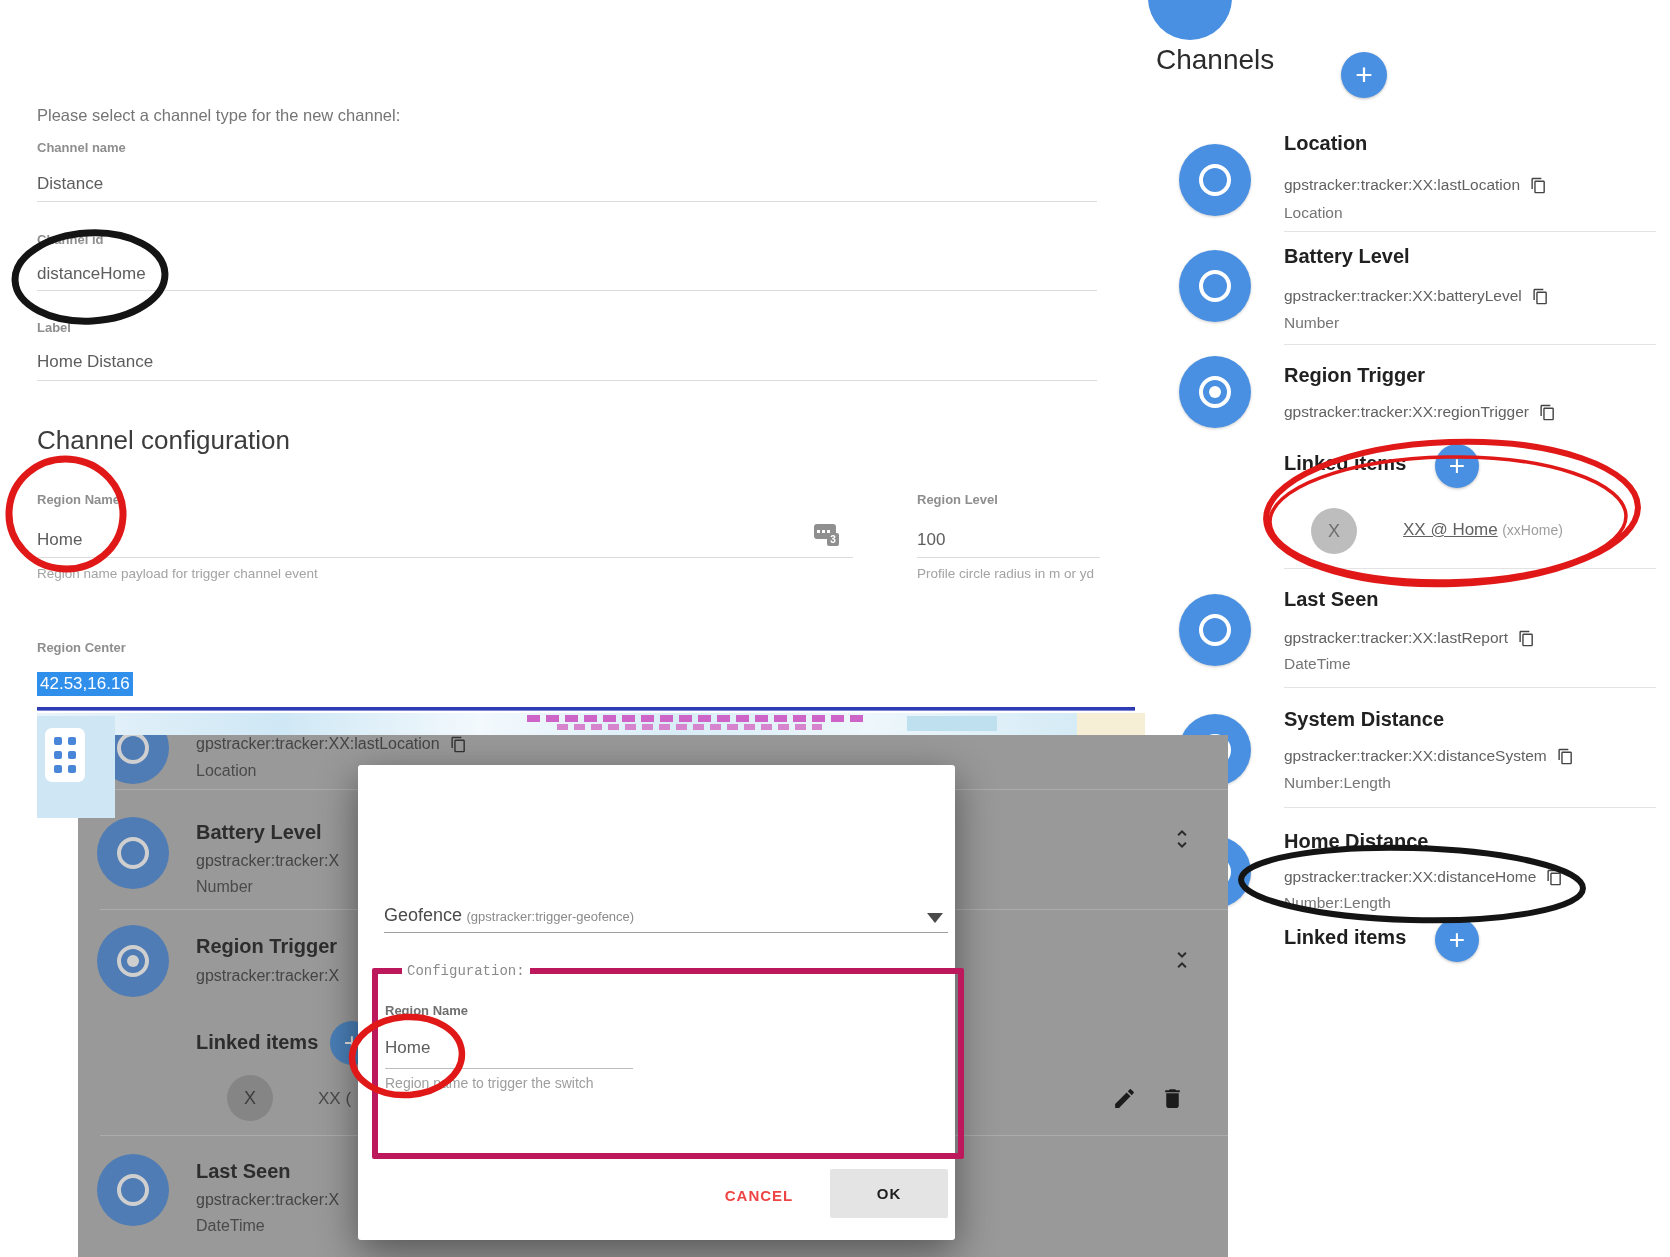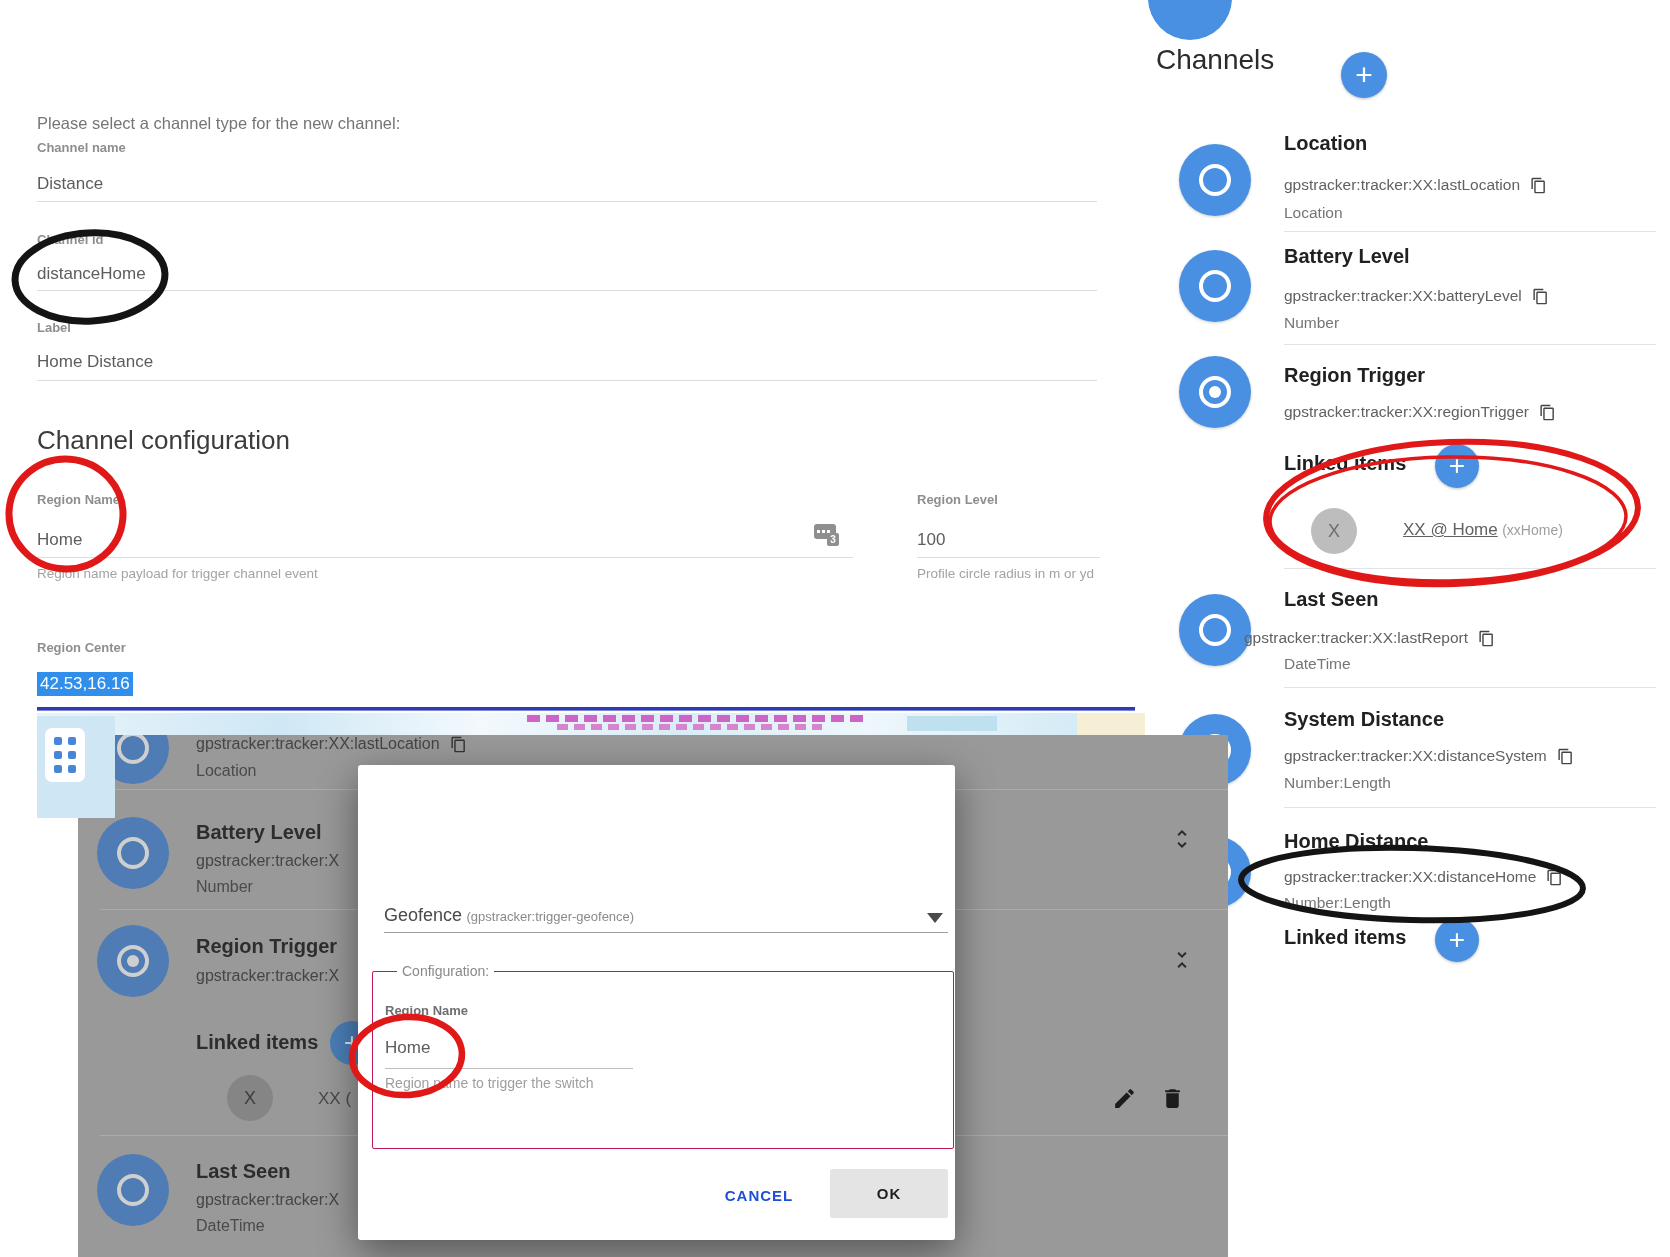--- a/index.html
+++ b/index.html
@@ -44,45 +44,45 @@
   .dtype{font-size:16px;color:#4a4a4a;}
   .ddivider{height:1px;background:#acacac;}
   .dfab{background:#4a7fb8;color:#e4e4e4;box-shadow:none;}
   .dxavatar{background:#858585;color:#3d3d3d;}
   
   #dialog{background:#fff;border-radius:3px;box-shadow:0 12px 40px rgba(0,0,0,.45);}
   .dlg-title{font-size:38px;font-weight:300;color:#2a2a2a;}
   .dlg-profile{font-size:18px;color:#4a4a4a;}
   .dlg-profile-suffix{font-size:13px;color:#8a8a8a;}
   .dlg-underline{height:1px;background:#9e9e9e;}
-  .dlg-fieldset{border:1px solid #be185d;border-radius:2px;}
+  .dlg-fieldset{border:6px solid #be185d;border-radius:2px;font-family:Liberation Mono, monospace;}
   .dlg-legend{font-size:14px;color:#8a8a8a;padding:0 5px;}
   .dlg-label{font-size:13px;font-weight:bold;color:#6f6f6f;}
   .dlg-value{font-size:17px;color:#5d5d5d;}
   .dlg-input-line{height:1px;background:#bdbdbd;}
   .dlg-hint{font-size:14px;color:#9e9e9e;}
-  .btn-flat{font-size:15px;font-weight:bold;color:#1d4ed8;letter-spacing:1px;text-align:center;cursor:pointer;}
+  .btn-flat{font-size:15px;font-weight:bold;color:#ef4444;letter-spacing:1px;text-align:center;cursor:pointer;}
   .btn-raised{background:#e4e4e4;border-radius:2px;font-size:15px;font-weight:bold;color:#1f1f1f;letter-spacing:1px;
               display:flex;align-items:center;justify-content:center;cursor:pointer;}
   
   .mapstrip{background:linear-gradient(90deg,#e9f3fa 0%,#cfe8f5 22%,#f3f9fd 40%,#d9edf7 58%,#eef7fb 75%,#cde7f4 100%);}
   .smsicon{width:26px;height:22px;position:relative;}
   .smsicon .bubble{position:absolute;left:0;top:0;width:22px;height:15px;background:#8f8f8f;border-radius:3px;}
   .smsicon .dots{position:absolute;left:3px;top:6px;width:14px;height:3px;
       background:repeating-linear-gradient(90deg,#fff 0 3px,transparent 3px 5px);}
   .smsicon .tag{position:absolute;left:13px;top:9px;width:12px;height:13px;background:#8f8f8f;border-radius:2px;
       color:#fff;font-size:10px;font-weight:bold;text-align:center;line-height:13px;}
   svg.icon{display:block;}
 </style>
 </head>
 <body>
 
 <div id="canvas">
 
-  <div class="abs intro" style="left:37px;top:114px;">Please select a channel type for the new channel:</div>
+  <div class="abs intro" style="left:37px;top:106px;">Please select a channel type for the new channel:</div>
 
   <div class="abs flabel" style="left:37px;top:140px;">Channel name</div>
   <div class="abs fvalue" style="left:37px;top:174px;">Distance</div>
   <div class="abs fline" style="left:37px;top:201px;width:1060px;"></div>
 
   <div class="abs flabel" style="left:37px;top:232px;">Channel id</div>
   <div class="abs fvalue" style="left:37px;top:264px;">distanceHome</div>
   <div class="abs fline" style="left:37px;top:290px;width:1060px;"></div>
 
   <div class="abs flabel" style="left:37px;top:320px;">Label</div>
@@ -172,21 +172,21 @@
   <div class="abs" style="left:1403px;top:520px;">
     <span class="linked-text">XX @ Home</span>
     <span class="linked-suffix">(xxHome)</span>
   </div>
   <div class="abs cdivider" style="left:1284px;top:568px;width:372px;"></div>
 
   <div class="abs avatar" style="left:1179px;top:594px;">
       <span class="ring"></span>
     </div>
   <div class="abs ctitle" style="left:1284px;top:588px;">Last Seen</div>
-  <div class="abs csub" style="left:1244px;top:629px;">
+  <div class="abs csub" style="left:1284px;top:629px;">
     <span>gpstracker:tracker:XX:lastReport</span>
     <svg class="icon copy" width="17" height="17" viewBox="0 0 24 24" fill="#444">
         <path d="M16 1H4c-1.1 0-2 .9-2 2v14h2V3h12V1zm3 4H8c-1.1 0-2 .9-2 2v14c0 1.1.9 2 2 2h11c1.1 0 2-.9 2-2V7c0-1.1-.9-2-2-2zm0 16H8V7h11v14z"></path>
       </svg>
   </div>
   <div class="abs ctype" style="left:1284px;top:655px;">DateTime</div>
   <div class="abs cdivider" style="left:1284px;top:687px;width:372px;"></div>
 
   <div class="abs avatar" style="left:1179px;top:714px;">
       <span class="ring"></span>

